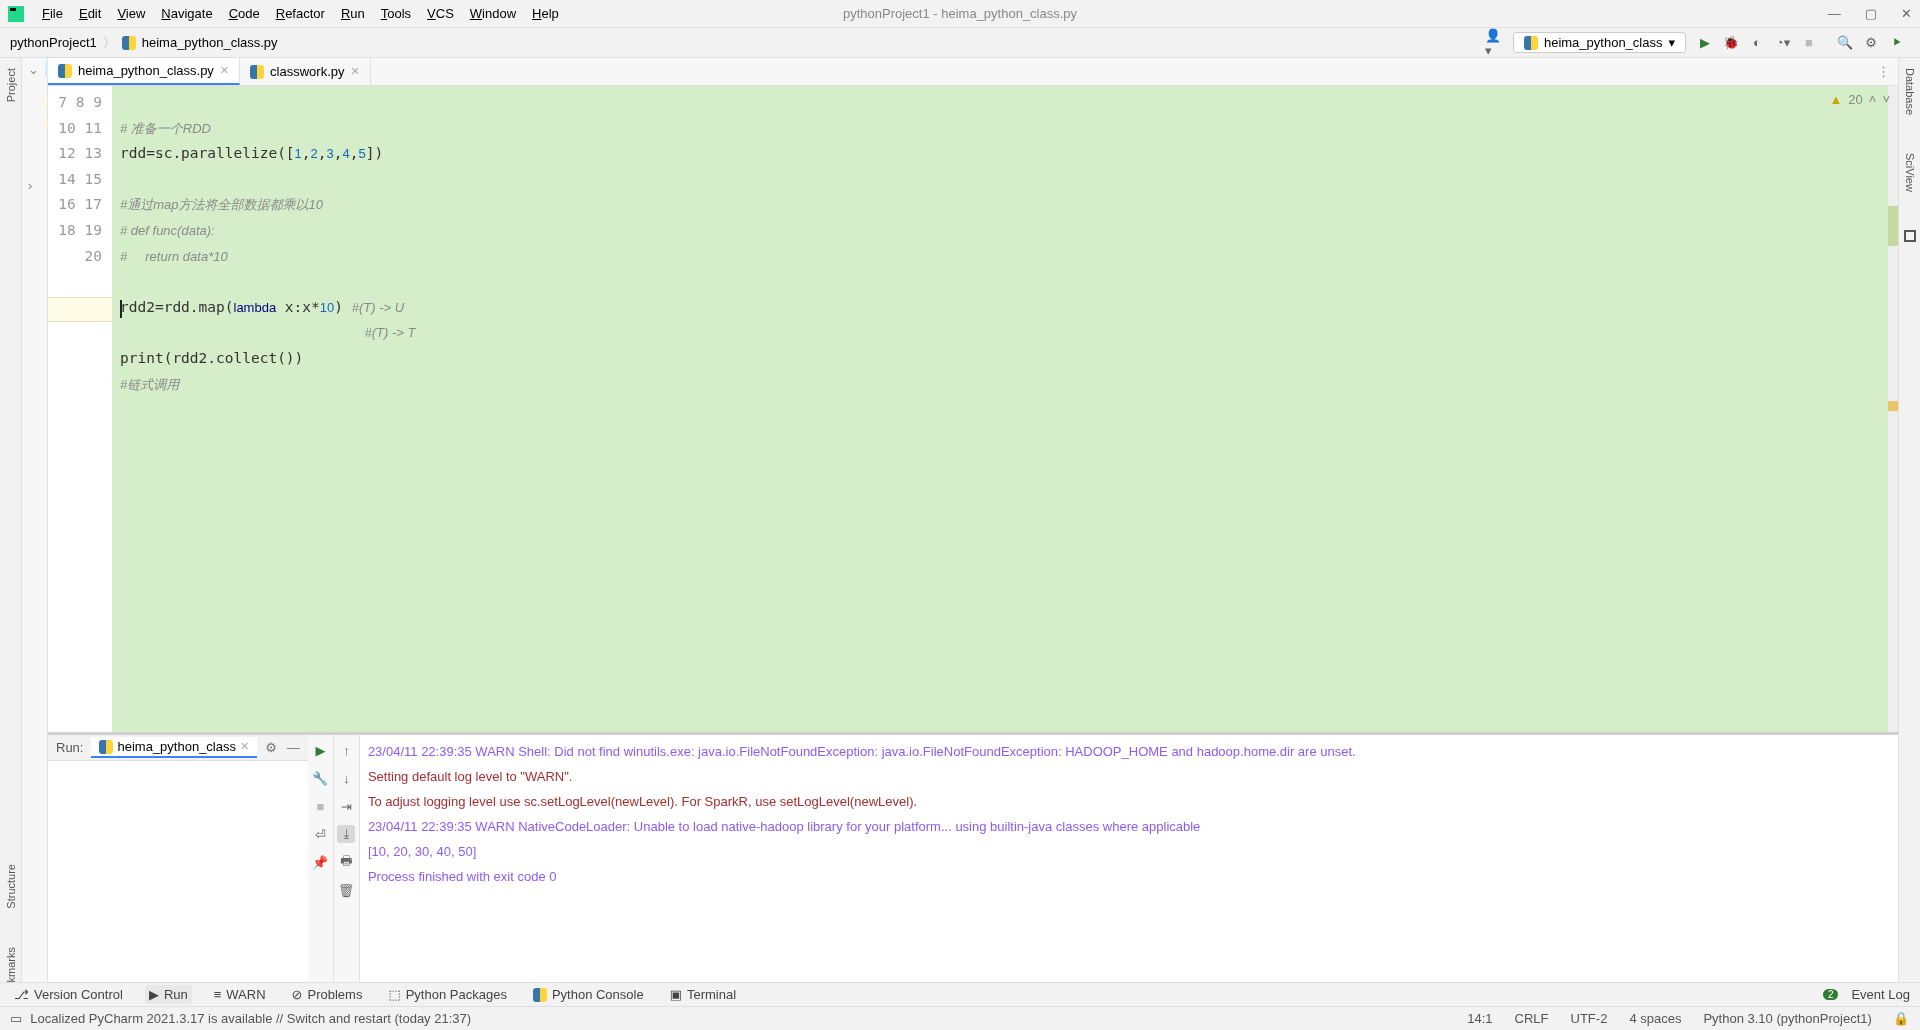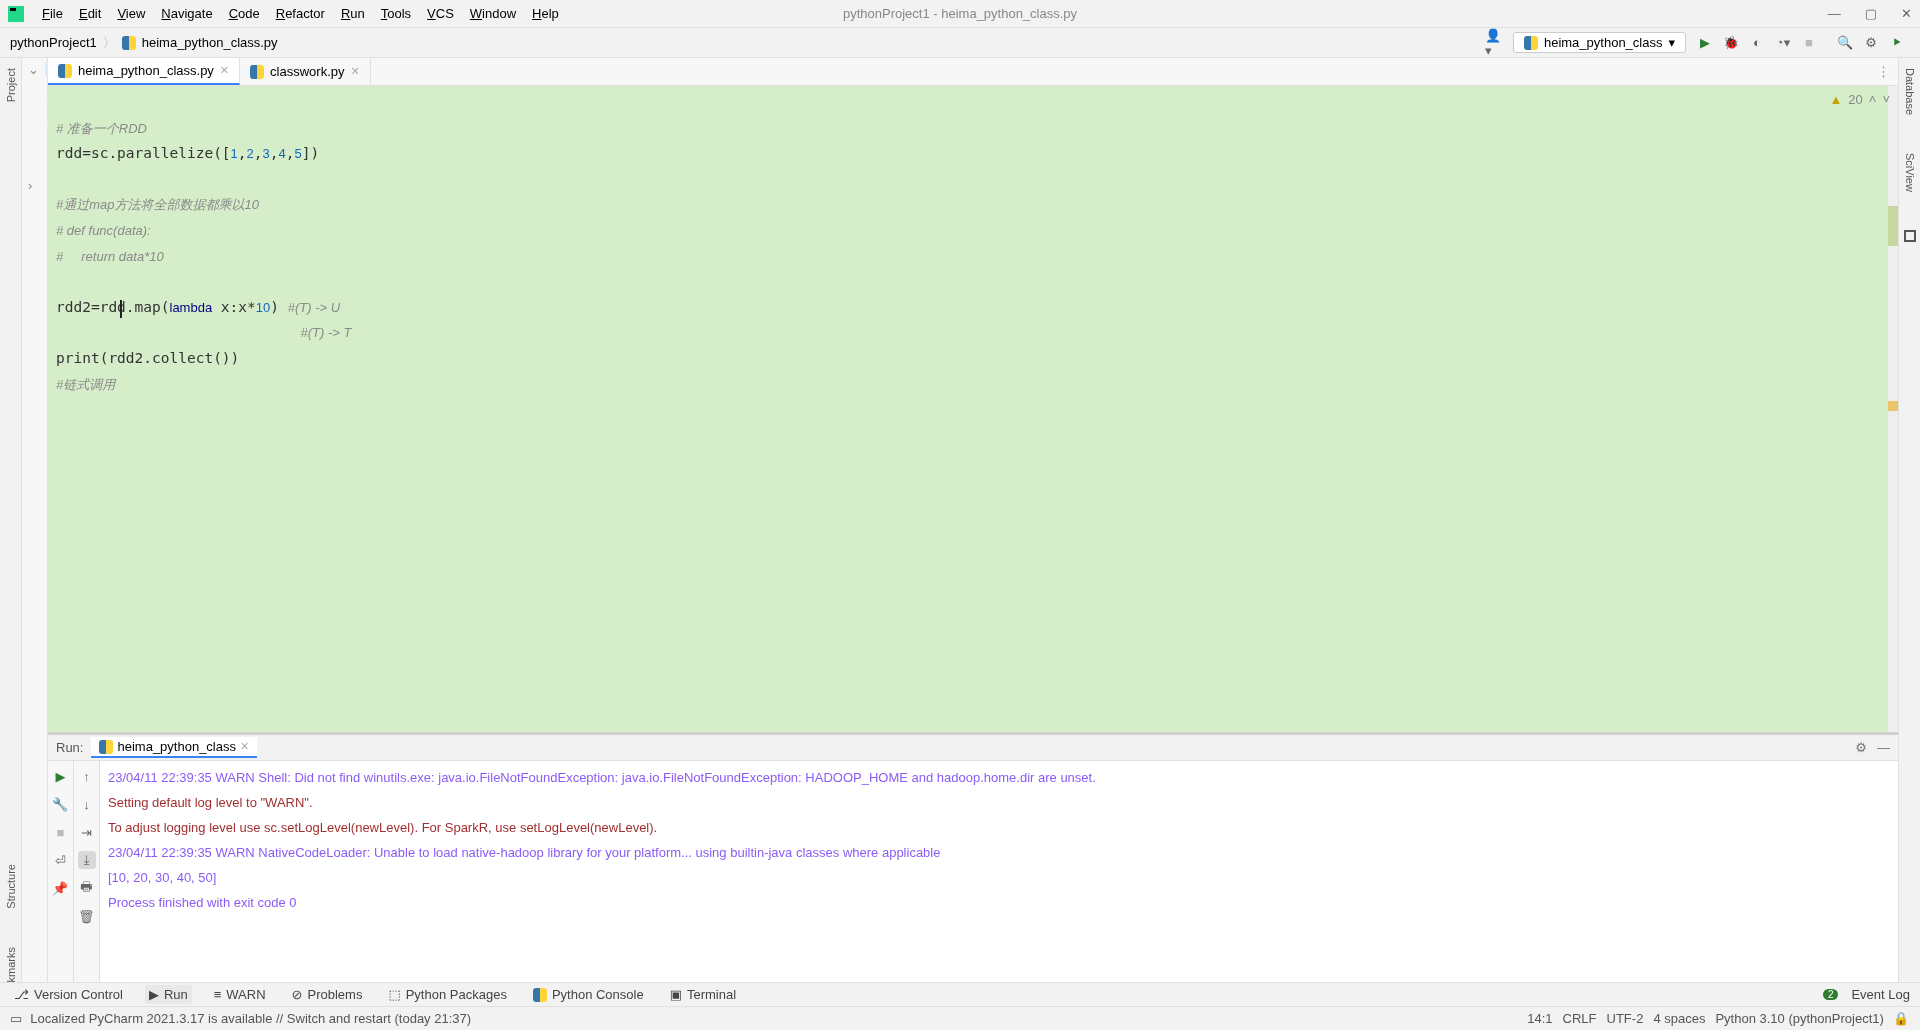--- a/index.html
+++ b/index.html
@@ -56,21 +56,21 @@
 .code .c-kw { color:#000080; font-weight:500;text-align:right; }
 .editor .curline { position:absolute; left:0; right:12px; height:25px; background:#fdfbe6; border-top:1px solid #e8e4c0; border-bottom:1px solid #e8e4c0; z-index:0;}
 .editor .cursor { position:absolute; width:1.5px; height:18px; background:#222; z-index:2;}
 .editor .indicators { position:absolute; right:8px; top:6px; display:flex; align-items:center; gap:6px; color:#888; font-size:12px; z-index:3;}
 .editor .indicators .warn { color:#c7a500; }
 .editor .scrollmark { position:absolute; right:0; width:10px; background:#eee; top:0; bottom:0;}
 .editor .scrollmark .m1{position:absolute;right:0;width:10px;height:40px;top:120px;background:#c6d89f;}
 .editor .scrollmark .m2{position:absolute;right:0;width:10px;height:10px;top:315px;background:#eac36a;}
 
 
-.runwin { height: 250px; border-top: 3px solid #d0d0d0; display: flex; flex-direction: column; background:#fff;}
+.runwin { height: 250px; border-top: 3px solid #d0d0d0; display: flex; background:#fff;}
 .runhdr { height: 26px; display: flex; align-items: center; padding: 0 8px; background:#f2f2f2; border-bottom:1px solid #e0e0e0; gap:8px;}
 .runhdr .lbl { color:#555; }
 .runhdr .runtab { padding:2px 8px; background:#fff; border-bottom:2px solid #3b82f6; display:flex; align-items:center; gap:4px;}
 .runhdr .close { color:#aaa; font-size:11px;}
 .runhdr .right { margin-left:auto; display:flex; gap:10px; color:#777;}
 .runbody { flex:1; display:flex; }
 .runtools { width:26px; background:#f7f7f7; border-right:1px solid #e0e0e0; display:flex; flex-direction:column; align-items:center; gap:10px; padding-top:6px; color:#666;}
 .runtools2 { width:26px; background:#f7f7f7; border-right:1px solid #e0e0e0; display:flex; flex-direction:column; align-items:center; gap:10px; padding-top:6px; color:#666;}
 .runtools .ic, .runtools2 .ic { width:18px;height:18px; display:flex; align-items:center; justify-content:center; cursor:pointer;}
 .runtools2 .ic.sel { background:#d8d8d8; border-radius:3px;}
@@ -81,21 +81,21 @@
 
 .bottombar { position:absolute; left:0; right:0; bottom:24px; height:24px; background:#f2f2f2; border-top:1px solid #e0e0e0; display:flex; align-items:center; padding:0 10px; gap:18px;}
 .bottombar .btab { display:flex; align-items:center; gap:5px; cursor:pointer; color:#444; padding:2px 4px;}
 .bottombar .btab.active { background:#e8e8e8; border-radius:3px;}
 .bottombar .rightside { margin-left:auto; display:flex; align-items:center; gap:6px;}
 .evtlog{ color:#444;padding-left:7px;}
 .badge{ background:#2e7d32; color:#fff; border-radius:8px; font-size:10px; padding:0 5px;}
 
 
 .statusbar { position:absolute; left:0; right:0; bottom:0; height:24px; background:#f2f2f2; border-top:1px solid #e0e0e0; display:flex; align-items:center; padding:0 10px; color:#555; font-size:12px;}
-.statusbar .right { margin-left:auto; display:flex; gap:10px; align-items:center;}
+.statusbar .right { margin-left:auto; display:flex; gap:22px; align-items:center;}
 .statusbar .lock{ color:#888;}
 .pyicon{ display:inline-block; width:14px; height:14px; position:relative;}
 .pyicon::before{content:"";position:absolute;left:0;top:0;width:7px;height:14px;background:#3776ab;border-radius:3px 0 0 3px;}
 .pyicon::after{content:"";position:absolute;right:0;top:0;width:7px;height:14px;background:#ffd43b;border-radius:0 3px 3px 0;}
 </style>
 </head>
 <body>
 
 <div class="titlebar">
   <svg class="logo" viewBox="0 0 16 16">
@@ -180,20 +180,35 @@
           <span class="pyicon"></span>
           <span>classwork.py</span>
           <span class="close">✕</span>
         </div>
         <div class="more">⋮</div>
       </div>
 
     <div class="editor">
       <div class="curline" id="curline" style="top: 211.2px;"></div>
       <div class="cursor" id="cursor" style="top: 214.2px; left: 72px;"></div>
+      <div class="gutter" id="gutter">7
+8
+9
+10
+11
+12
+13
+14
+15
+16
+17
+18
+19
+20
+</div>
       <div class="code" id="code">
 <span class="c-comment"># 准备一个RDD</span>
 rdd=sc.parallelize([<span class="c-num">1</span>,<span class="c-num">2</span>,<span class="c-num">3</span>,<span class="c-num">4</span>,<span class="c-num">5</span>])
 
 <span class="c-comment">#通过map方法将全部数据都乘以10</span>
 <span class="c-comment"># def func(data):</span>
 <span class="c-comment">#     return data*10</span>
 
 rdd2=rdd.map(<span class="c-kw">lambda</span> x:x*<span class="c-num">10</span>) <span class="c-comment">#(T) -&gt; U</span>
                             <span class="c-comment">#(T) -&gt; T</span>

